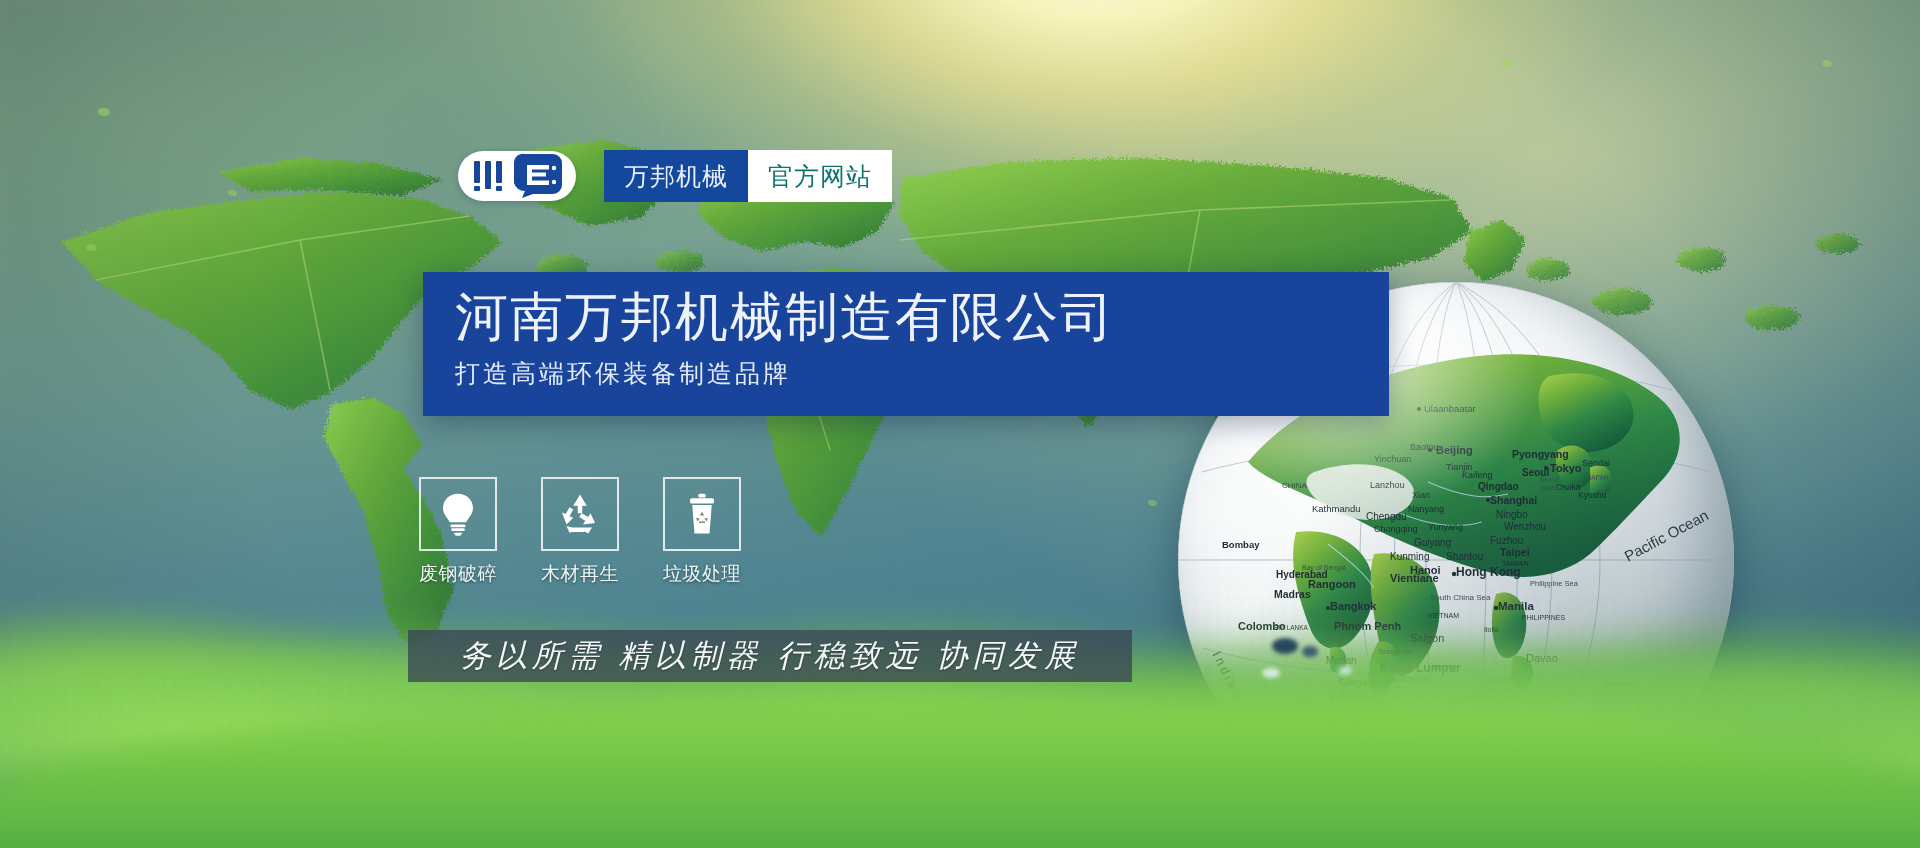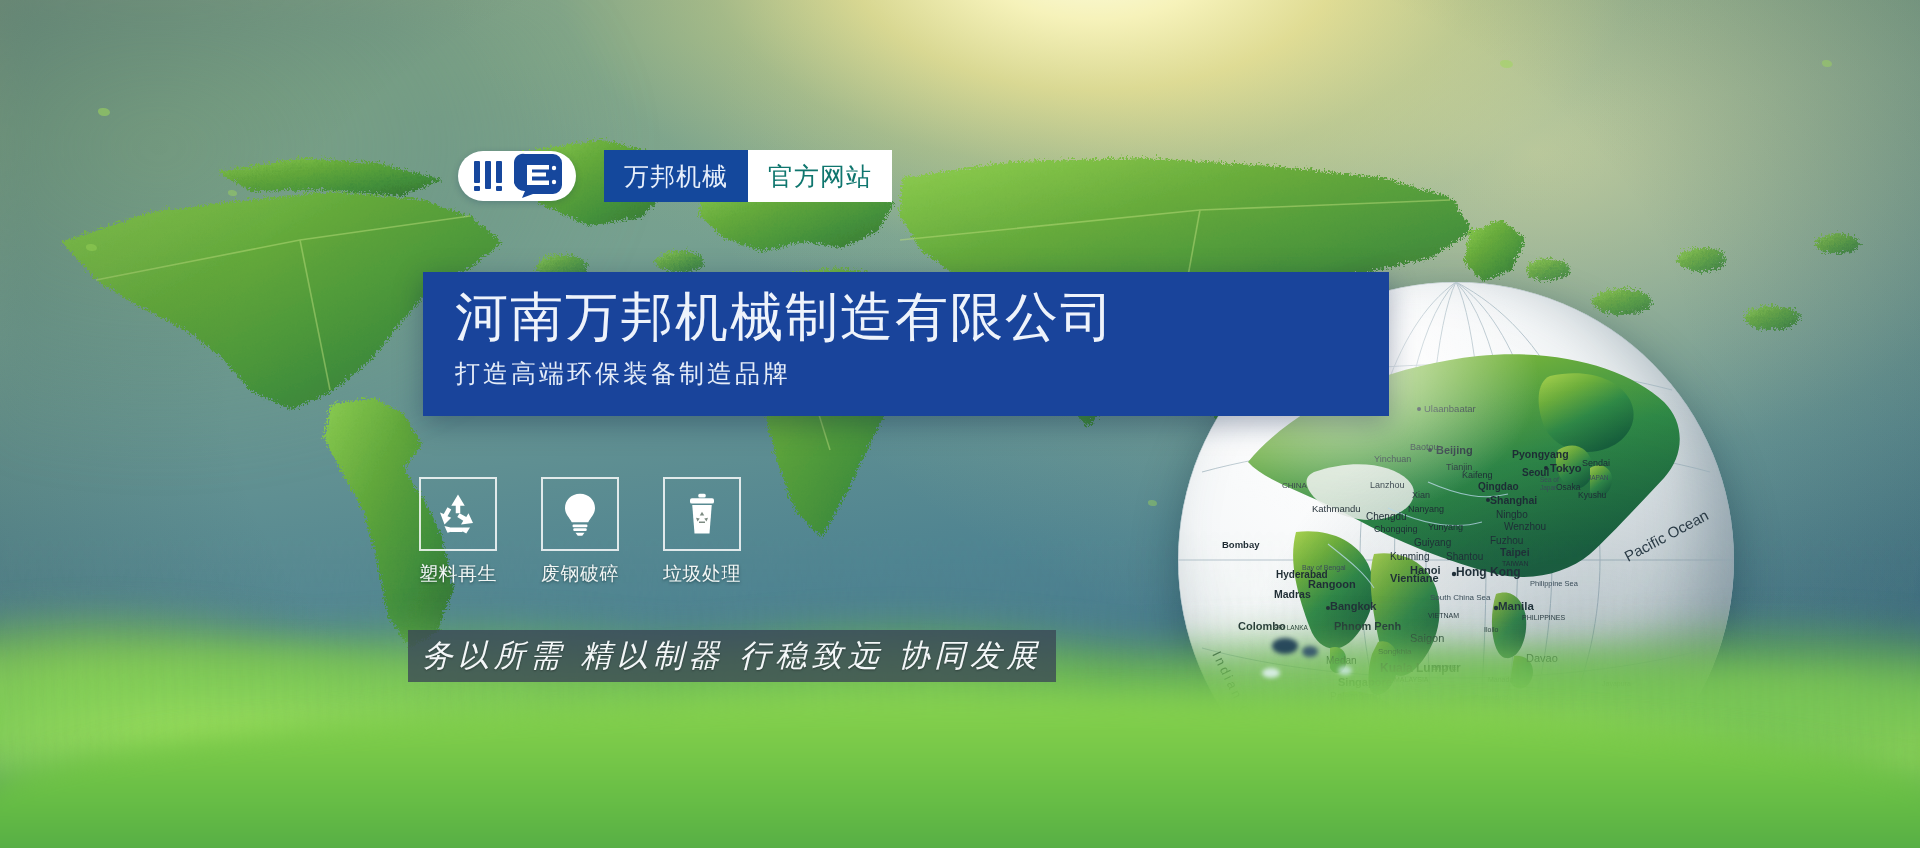--- a/index.html
+++ b/index.html
@@ -160,21 +160,21 @@
   }
   .feature-box svg{width:48px;height:48px;fill:#ffffff;}
   .feature-label{
     margin-top:10px;font-size:19px;color:#f2f6f5;letter-spacing:.5px;white-space:nowrap;
     font-family:"DejaVu Sans","Liberation Sans",sans-serif;
     text-shadow:0 1px 3px rgba(0,30,35,.55);
   }
 
   
   .slogan-bar{
-    position:absolute;left:408px;top:630px;width:648px;height:52px;
+    position:absolute;left:408px;top:630px;width:724px;height:52px;
     background:rgba(58,70,84,.78);
     display:flex;align-items:center;justify-content:center;
   }
   .slogan-text{
     color:#f3f7f8;font-size:31px;letter-spacing:5px;
     font-family:"DejaVu Serif","Liberation Serif",serif;
     font-style:italic;white-space:nowrap;
     text-shadow:0 1px 2px rgba(0,0,0,.35);
   }
   .signature{
@@ -501,46 +501,46 @@
     </div>
   </div>
 
   <div class="title-panel">
     <div class="title-main">河南万邦机械制造有限公司</div>
     <div class="title-sub">打造高端环保装备制造品牌</div>
   </div>
 
   <div class="features">
 
+
+    <div class="feature">
+      <div class="feature-box">
+        <svg viewBox="0 0 64 64">
+          <path d="M32 5 C 20 5 12 14 12 24 C 12 32 18 37 21 43 L43 43 C 46 37 52 32 52 24 C 52 14 44 5 32 5 Z"></path>
+          <rect x="22" y="46" width="20" height="3.6" rx="1.6"></rect>
+          <rect x="23" y="51" width="18" height="3.6" rx="1.6"></rect>
+          <path d="M26 57 L38 57 L35 61 L29 61 Z"></path>
+        </svg>
+      </div>
+      <div class="feature-label">废钢破碎</div>
+    </div>
+
     <div class="feature">
       <div class="feature-box">
         <svg viewBox="0 0 64 64">
           <path d="M32 6 L41 21 L35 21 L35 31 L29 31 L29 21 L23 21 Z"></path>
           <path d="M14 46 L8 30 L13 32 L18 23 L23 26 L18 35 L23 37 Z"></path>
           <path d="M52 44 L36 46 L39 41 L31 36 L34 31 L43 36 L46 31 Z"></path>
           <path d="M22 50 L38 50 L38 56 L22 56 Z"></path>
           <path d="M38 50 L48 50 L43 58 L36 54 Z"></path>
           <path d="M22 50 L14 48 L18 57 L25 55 Z"></path>
         </svg>
       </div>
-      <div class="feature-label">塑料再生</div>
+      <div class="feature-label">木材再生</div>
     </div>
-
-    <div class="feature">
-      <div class="feature-box">
-        <svg viewBox="0 0 64 64">
-          <path d="M32 5 C 20 5 12 14 12 24 C 12 32 18 37 21 43 L43 43 C 46 37 52 32 52 24 C 52 14 44 5 32 5 Z"></path>
-          <rect x="22" y="46" width="20" height="3.6" rx="1.6"></rect>
-          <rect x="23" y="51" width="18" height="3.6" rx="1.6"></rect>
-          <path d="M26 57 L38 57 L35 61 L29 61 Z"></path>
-        </svg>
-      </div>
-      <div class="feature-label">废钢破碎</div>
-    </div>
-
 
     <div class="feature">
       <div class="feature-box">
         <svg viewBox="0 0 64 64">
           <rect x="27" y="5" width="10" height="5" rx="2"></rect>
           <rect x="16" y="11" width="32" height="7" rx="2.5"></rect>
           <path d="M19 20 L45 20 L42 58 L22 58 Z"></path>
           <circle cx="32" cy="36" r="10" fill="none" stroke="#ffffff" stroke-width="2"></circle>
           <g fill="#7d8b82">
             <path d="M32 29 L35 34 L29 34 Z"></path>

